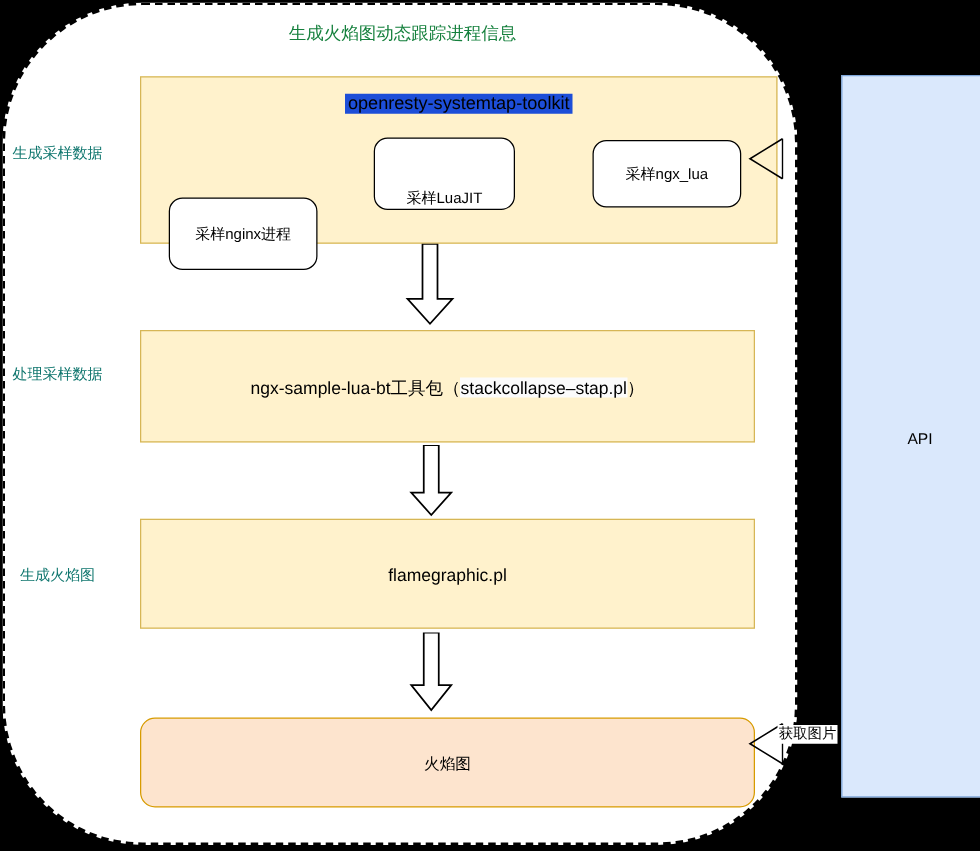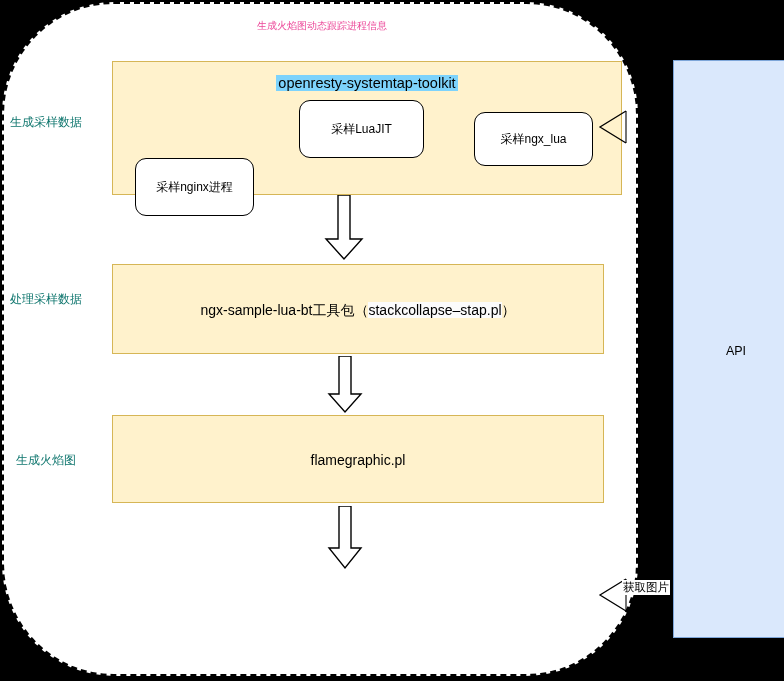--- a/index.html
+++ b/index.html
@@ -35,22 +35,22 @@
     border-radius: 112px;
     box-sizing: border-box;
     overflow: hidden;
   }
   .diagram-title {
     position: absolute;
     left: 0;
     top: 14px;
     width: 636px;
     text-align: center;
-    font-size: 10px;
-    color: #ec4899;
+    font-size: 14px;
+    color: #15803d;
     line-height: 16px;
   }
 
   
   .stage-label {
     position: absolute;
     font-size: 12px;
     color: #0f766e;
     white-space: nowrap;
     line-height: 16px;
@@ -88,40 +88,40 @@
   }
 
   
   #toolkit-box { left: 108px; top: 57px; width: 510px; height: 134px; }
   #toolkit-title {
     top: 12px;
     font-size: 14.5px;
     line-height: 18px;
   }
   #toolkit-title span {
-    background: #7dd3fc;
+    background: #1d4ed8;
     padding: 0 2px;
   }
 
   
   .card {
     position: absolute;
     box-sizing: border-box;
     background: #ffffff;
     border: 1.6px solid #000000;
     border-radius: 11px;
     display: flex;
     align-items: center;
     justify-content: center;
     font-size: 12px;
     color: #000000;
     z-index: 8;
   }
   #card-0 { left: 131px; top: 106px; width: 119px; height: 58px; margin-top: 48px; }
-  #card-1 { left: 295px; top: 96px; width: 125px; height: 58px; }
+  #card-1 { left: 295px; top: 106px; width: 113px; height: 58px; align-items: flex-end; }
   #card-2 { left: 470px; top: 108px; width: 119px; height: 54px; }
 
   
   #process-box { left: 108px; top: 260px; width: 492px; height: 90px; }
   #process-label {
     top: 35px;
     font-size: 14px;
     line-height: 20px;
   }
   #process-label .hl {
@@ -239,20 +239,23 @@
     <div class="box box-yellow" id="flame-gen-box">
       <div class="box-label" id="flame-gen-label">flamegraphic.pl</div>
     </div>
 
     <div class="block-arrow" id="arrow-2">
       <svg width="36" height="64" viewBox="0 0 36 64" xmlns="http://www.w3.org/2000/svg">
         <polygon points="12,0 24,0 24,42 34,42 18,62 2,42 12,42" fill="#ffffff" stroke="#000000" stroke-width="1.4" stroke-linejoin="miter"></polygon>
       </svg>
     </div>
 
+    <div class="box box-orange" id="flame-result-box">
+      <div class="box-label" id="flame-result-label">火焰图</div>
+    </div>
 
   </div>
 
   <div class="connector" id="connector-toolkit">
     <svg width="30" height="34" viewBox="0 0 30 34" xmlns="http://www.w3.org/2000/svg">
       <polyline points="28,1 2,17 28,33" fill="none" stroke="#000000" stroke-width="1.3"></polyline>
       <line x1="28" y1="1" x2="28" y2="33" stroke="#000000" stroke-width="1.1"></line>
     </svg>
   </div>
 

